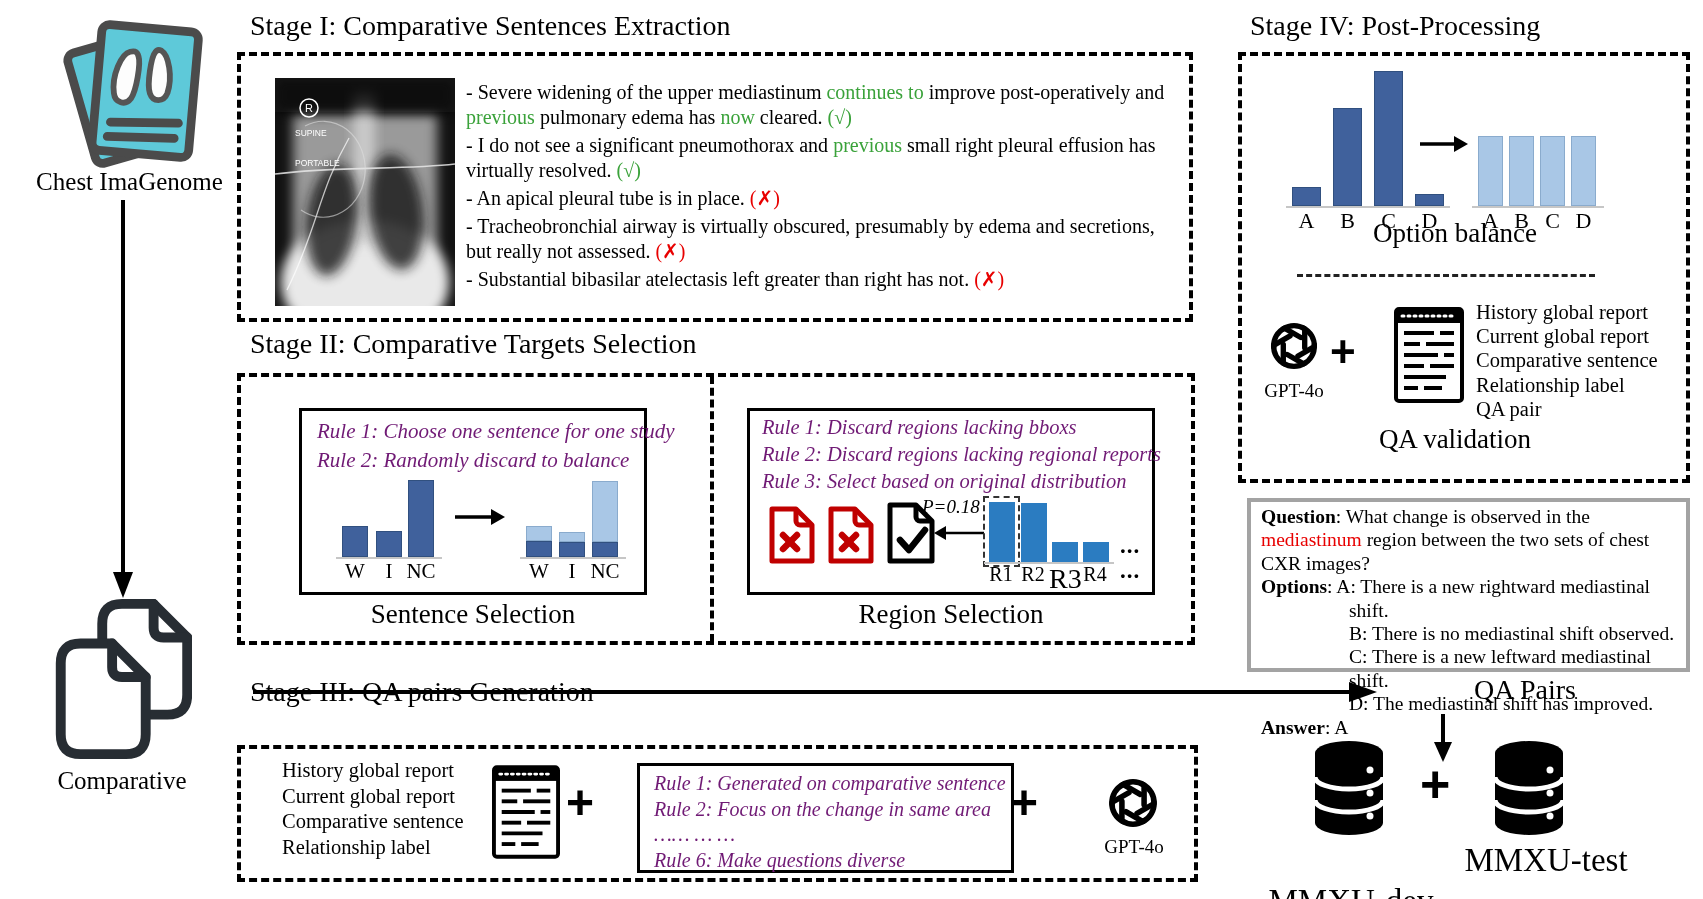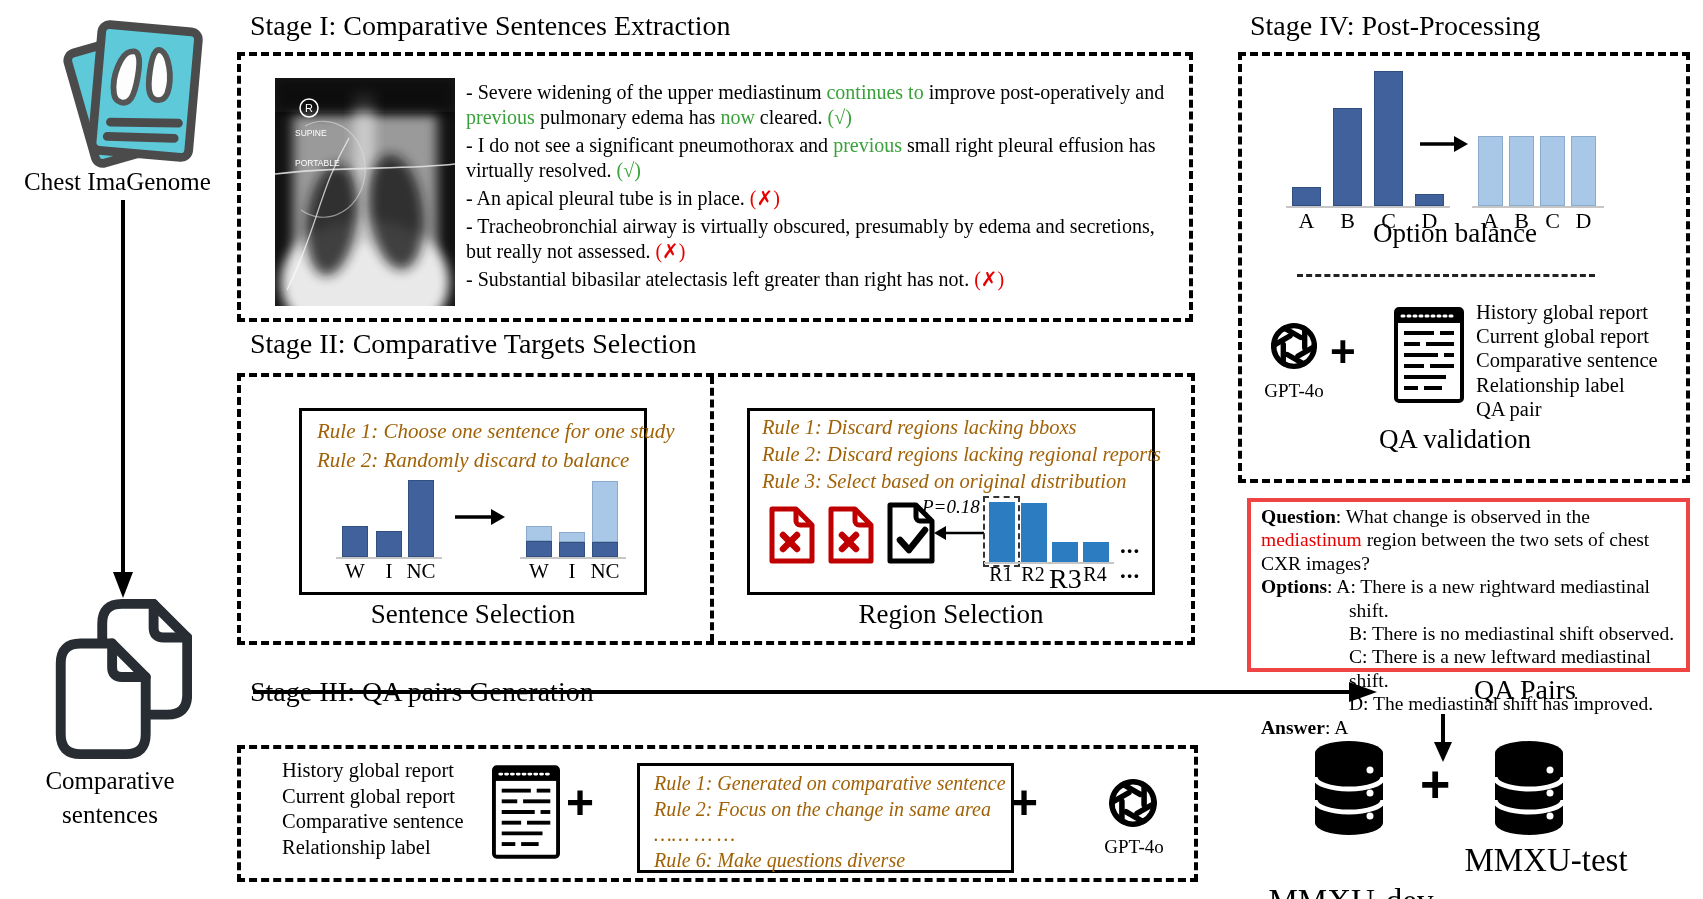--- a/index.html
+++ b/index.html
@@ -2,37 +2,37 @@
 <html><head>
 <meta charset="utf-8">
 <style>
   body{margin:0;font-family:"Liberation Serif","DejaVu Serif",serif;color:#000;background:#fff;}
   #canvas{position:relative;width:1703px;height:899px;background:#fff;overflow:hidden;}
   .abs{position:absolute;}
   .dashed-panel{border:4px dashed #000;box-sizing:border-box;}
   .solid-box{border:3px solid #000;box-sizing:border-box;background:#fff;}
   .stage-title{font-size:28px;white-space:nowrap;}
   .caption{font-size:27px;text-align:center;white-space:nowrap;}
-  .center{text-align:center;}
-  .red-rules{color:#a16207;font-style:italic;white-space:nowrap;}
+  .center{text-align:center;margin-left:12px;}
+  .red-rules{color:#701a75;font-style:italic;white-space:nowrap;}
   .bar{position:absolute;bottom:0;}
   .darkblue{background:#40619c;border:1px solid #31507f;box-sizing:border-box;}
   .lightblue{background:#a9c7e6;border:1px solid #8aabcd;box-sizing:border-box;}
   .regionblue{background:#2b7cc1;}
   .axis{position:absolute;background:#c6c6c6;height:2px;}
   .cat-label{position:absolute;font-size:21px;text-align:center;white-space:nowrap;}
   .col{position:absolute;bottom:0;display:flex;flex-direction:column;justify-content:flex-end;}
   .bold{font-weight:bold;}
   .green{color:#3aa23a;}
   .red{color:#e80000;}
   .plus{font-family:"Liberation Sans",sans-serif;font-weight:bold;line-height:1;}
   .sent p{margin:0 0 3px 0;font-size:20px;line-height:25px;}
   .inputs div{font-size:20.5px;line-height:25.5px;white-space:nowrap;}
   .vitems div{font-size:20.5px;line-height:24.2px;white-space:nowrap;}
-  .qa-box{font-size:19.5px;line-height:23.4px;padding:3px 10px;border:4px solid #ef4444;box-sizing:border-box;background:#fff;}
+  .qa-box{font-size:19.5px;line-height:23.4px;padding:3px 10px;border:4px solid #a3a3a3;box-sizing:border-box;background:#fff;}
   .qa-opt-first{padding-left:88px;text-indent:-88px;}
   .qa-opt{padding-left:88px;}
   .ds-label{font-size:33px;text-align:center;white-space:nowrap;}
   .gpt-label{font-size:19px;text-align:center;white-space:nowrap;}
   .ellipsis{font-size:23px;font-weight:bold;letter-spacing:1px;}
 </style>
 </head>
 <body>
 
 <div id="canvas">
@@ -59,21 +59,20 @@
   <svg class="abs" style="left:52px;top:598px" width="140" height="164" viewBox="0 0 140 166">
     <g fill="#fff" stroke="#272d33" stroke-width="10" stroke-linejoin="round" stroke-linecap="round">
       <path d="M70,6 H102 L136,40 V98 Q136,118 116,118 H70 Q50,118 50,98 V26 Q50,6 70,6 Z"></path>
       <path d="M102,6 V30 Q102,40 112,40 H136" fill="none"></path>
       <path d="M28,46 H60 L94,80 V138 Q94,158 74,158 H28 Q8,158 8,138 V66 Q8,46 28,46 Z"></path>
       <path d="M60,46 V70 Q60,80 70,80 H94" fill="none"></path>
     </g>
   </svg>
   <div class="abs center" style="left:10px;top:764px;width:200px;font-size:25px;line-height:34px">
     <div>Comparative</div>
-    <div>sentences</div>
   </div>
 
   <div class="abs stage-title" style="left:250px;top:10px">Stage I: Comparative Sentences Extraction</div>
   <div class="abs dashed-panel" style="left:237px;top:52px;width:956px;height:270px"></div>
 
   <svg class="abs" style="left:275px;top:78px" width="180" height="228" viewBox="0 0 180 228">
     <defs>
         <filter id="blur6" x="-40%" y="-40%" width="180%" height="180%">
           <feGaussianBlur stdDeviation="6"></feGaussianBlur>
         </filter>

